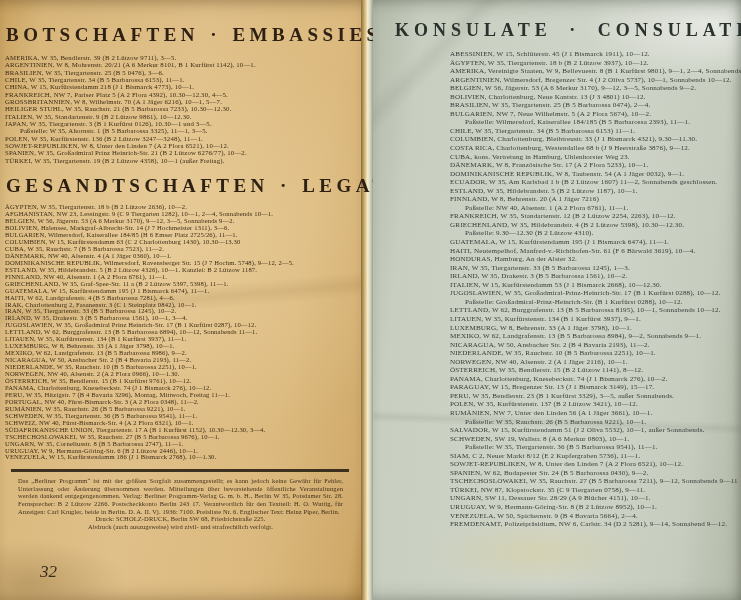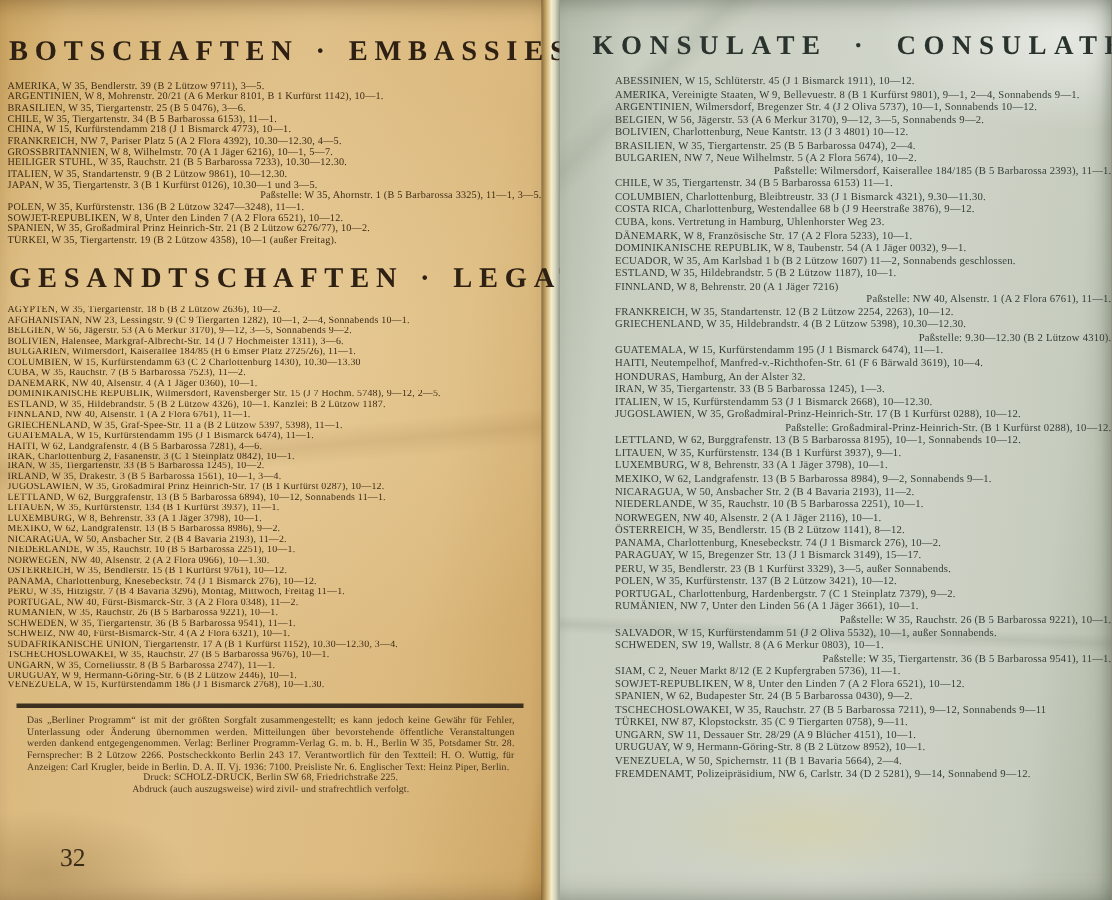--- a/index.html
+++ b/index.html
@@ -29,30 +29,30 @@
     font-size:19px;font-weight:bold;letter-spacing:4.5px;word-spacing:2px;
     color:#2e2113;margin:0 0 8px 1px;white-space:nowrap;
   }
   .ltitle.second{margin-top:11px;margin-bottom:7px;}
   .entries{position:relative;}
   .entries .entry{
     white-space:nowrap;overflow:hidden;letter-spacing:.15px;
   }
   .emb .entry{font-size:6.8px;line-height:7.35px;}
   .leg .entry{font-size:6.6px;line-height:6.95px;}
-  .entry.indent{padding-left:15px;text-align:right;}
+  .entry.indent{padding-left:15px;}
   .rule{height:2.5px;background:#2b2115;margin:8px 12px 0 6px;opacity:.9;}
   .imprint{
     font-size:6.5px;line-height:7.7px;text-align:justify;
     margin:5px 18px 0 13px;color:#42311c;letter-spacing:.1px;
   }
   .imprint.center{text-align:center;margin-top:0;}
   .page-number{
     position:absolute;left:40px;bottom:18px;
-    font-size:17px;color:#3a2a18;
+    font-style:italic;font-size:17px;color:#3a2a18;
   }
 
   
   .gutter{
     width:12px;height:600px;flex:none;
     background:linear-gradient(90deg,#8a6a3b 0%,#c7a868 25%,#f6ecc8 55%,#d6d8c4 75%,#9aa18d 100%);
   }
 
   
   .page-right{
@@ -69,21 +69,21 @@
   .page-right .crease{
     position:absolute;left:0;top:0;width:100%;height:100%;pointer-events:none;
     background:
       linear-gradient(135deg, rgba(0,0,0,0) 10%, rgba(90,100,85,.10) 12%, rgba(0,0,0,0) 14%),
       linear-gradient(2deg, rgba(0,0,0,0) 29%, rgba(90,100,85,.12) 30%, rgba(0,0,0,0) 31%);
   }
   .rtitle{
     font-size:18px;font-weight:bold;letter-spacing:5px;word-spacing:8px;
     color:#29322c;margin:0 0 9px -15px;white-space:nowrap;
   }
-  .con .entry{font-size:7.1px;line-height:8.55px;}
+  .con .entry{font-size:7.1px;line-height:8.55px;margin-left:40px;}
 </style>
 </head>
 <body>
 
 <div class="book">
 
   <div class="page page-left">
     <div class="crease"></div>
 
     <h1 class="ltitle">BOTSCHAFTEN · EMBASSIES</h1>
@@ -159,20 +159,21 @@
 
   <div class="gutter"></div>
 
   <div class="page page-right">
     <div class="crease"></div>
 
     <h1 class="rtitle">KONSULATE · CONSULATES</h1>
 
     <div class="entries con">
         <div class="entry">ABESSINIEN, W 15, Schlüterstr. 45 (J 1 Bismarck 1911), 10—12.</div>
+        <div class="entry">ÄGYPTEN, W 35, Tiergartenstr. 18 b (B 2 Lützow 3937), 10—12.</div>
         <div class="entry">AMERIKA, Vereinigte Staaten, W 9, Bellevuestr. 8 (B 1 Kurfürst 9801), 9—1, 2—4, Sonnabends 9—1.</div>
         <div class="entry">ARGENTINIEN, Wilmersdorf, Bregenzer Str. 4 (J 2 Oliva 5737), 10—1, Sonnabends 10—12.</div>
         <div class="entry">BELGIEN, W 56, Jägerstr. 53 (A 6 Merkur 3170), 9—12, 3—5, Sonnabends 9—2.</div>
         <div class="entry">BOLIVIEN, Charlottenburg, Neue Kantstr. 13 (J 3 4801) 10—12.</div>
         <div class="entry">BRASILIEN, W 35, Tiergartenstr. 25 (B 5 Barbarossa 0474), 2—4.</div>
         <div class="entry">BULGARIEN, NW 7, Neue Wilhelmstr. 5 (A 2 Flora 5674), 10—2.</div>
         <div class="entry indent">Paßstelle: Wilmersdorf, Kaiserallee 184/185 (B 5 Barbarossa 2393), 11—1.</div>
         <div class="entry">CHILE, W 35, Tiergartenstr. 34 (B 5 Barbarossa 6153) 11—1.</div>
         <div class="entry">COLUMBIEN, Charlottenburg, Bleibtreustr. 33 (J 1 Bismarck 4321), 9.30—11.30.</div>
         <div class="entry">COSTA RICA, Charlottenburg, Westendallee 68 b (J 9 Heerstraße 3876), 9—12.</div>
@@ -183,46 +184,46 @@
         <div class="entry">ESTLAND, W 35, Hildebrandstr. 5 (B 2 Lützow 1187), 10—1.</div>
         <div class="entry">FINNLAND, W 8, Behrenstr. 20 (A 1 Jäger 7216)</div>
         <div class="entry indent">Paßstelle: NW 40, Alsenstr. 1 (A 2 Flora 6761), 11—1.</div>
         <div class="entry">FRANKREICH, W 35, Standartenstr. 12 (B 2 Lützow 2254, 2263), 10—12.</div>
         <div class="entry">GRIECHENLAND, W 35, Hildebrandstr. 4 (B 2 Lützow 5398), 10.30—12.30.</div>
         <div class="entry indent">Paßstelle: 9.30—12.30 (B 2 Lützow 4310).</div>
         <div class="entry">GUATEMALA, W 15, Kurfürstendamm 195 (J 1 Bismarck 6474), 11—1.</div>
         <div class="entry">HAITI, Neutempelhof, Manfred-v.-Richthofen-Str. 61 (F 6 Bärwald 3619), 10—4.</div>
         <div class="entry">HONDURAS, Hamburg, An der Alster 32.</div>
         <div class="entry">IRAN, W 35, Tiergartenstr. 33 (B 5 Barbarossa 1245), 1—3.</div>
+        <div class="entry">IRLAND, W 35, Drakestr. 3 (B 5 Barbarossa 1561), 10—2.</div>
         <div class="entry">ITALIEN, W 15, Kurfürstendamm 53 (J 1 Bismarck 2668), 10—12.30.</div>
         <div class="entry">JUGOSLAWIEN, W 35, Großadmiral-Prinz-Heinrich-Str. 17 (B 1 Kurfürst 0288), 10—12.</div>
         <div class="entry indent">Paßstelle: Großadmiral-Prinz-Heinrich-Str. (B 1 Kurfürst 0288), 10—12.</div>
         <div class="entry">LETTLAND, W 62, Burggrafenstr. 13 (B 5 Barbarossa 8195), 10—1, Sonnabends 10—12.</div>
         <div class="entry">LITAUEN, W 35, Kurfürstenstr. 134 (B 1 Kurfürst 3937), 9—1.</div>
         <div class="entry">LUXEMBURG, W 8, Behrenstr. 33 (A 1 Jäger 3798), 10—1.</div>
         <div class="entry">MEXIKO, W 62, Landgrafenstr. 13 (B 5 Barbarossa 8984), 9—2, Sonnabends 9—1.</div>
         <div class="entry">NICARAGUA, W 50, Ansbacher Str. 2 (B 4 Bavaria 2193), 11—2.</div>
         <div class="entry">NIEDERLANDE, W 35, Rauchstr. 10 (B 5 Barbarossa 2251), 10—1.</div>
         <div class="entry">NORWEGEN, NW 40, Alsenstr. 2 (A 1 Jäger 2116), 10—1.</div>
         <div class="entry">ÖSTERREICH, W 35, Bendlerstr. 15 (B 2 Lützow 1141), 8—12.</div>
         <div class="entry">PANAMA, Charlottenburg, Knesebeckstr. 74 (J 1 Bismarck 276), 10—2.</div>
         <div class="entry">PARAGUAY, W 15, Bregenzer Str. 13 (J 1 Bismarck 3149), 15—17.</div>
         <div class="entry">PERU, W 35, Bendlerstr. 23 (B 1 Kurfürst 3329), 3—5, außer Sonnabends.</div>
         <div class="entry">POLEN, W 35, Kurfürstenstr. 137 (B 2 Lützow 3421), 10—12.</div>
-        <div class="entry">PORTUGAL, Charlottenburg, Hardenbergstr. 7 (C 1 Steinplatz 7379), 9—2.</div>
         <div class="entry">RUMÄNIEN, NW 7, Unter den Linden 56 (A 1 Jäger 3661), 10—1.</div>
         <div class="entry indent">Paßstelle: W 35, Rauchstr. 26 (B 5 Barbarossa 9221), 10—1.</div>
         <div class="entry">SALVADOR, W 15, Kurfürstendamm 51 (J 2 Oliva 5532), 10—1, außer Sonnabends.</div>
         <div class="entry">SCHWEDEN, SW 19, Wallstr. 8 (A 6 Merkur 0803), 10—1.</div>
         <div class="entry indent">Paßstelle: W 35, Tiergartenstr. 36 (B 5 Barbarossa 9541), 11—1.</div>
         <div class="entry">SIAM, C 2, Neuer Markt 8/12 (E 2 Kupfergraben 5736), 11—1.</div>
         <div class="entry">SOWJET-REPUBLIKEN, W 8, Unter den Linden 7 (A 2 Flora 6521), 10—12.</div>
         <div class="entry">SPANIEN, W 62, Budapester Str. 24 (B 5 Barbarossa 0430), 9—2.</div>
         <div class="entry">TSCHECHOSLOWAKEI, W 35, Rauchstr. 27 (B 5 Barbarossa 7211), 9—12, Sonnabends 9—11</div>
         <div class="entry">TÜRKEI, NW 87, Klopstockstr. 35 (C 9 Tiergarten 0758), 9—11.</div>
         <div class="entry">UNGARN, SW 11, Dessauer Str. 28/29 (A 9 Blücher 4151), 10—1.</div>
         <div class="entry">URUGUAY, W 9, Hermann-Göring-Str. 8 (B 2 Lützow 8952), 10—1.</div>
-        <div class="entry">VENEZUELA, W 50, Spichernstr. 11 (B 1 Bavaria 5664), 2—4.</div>
+        <div class="entry">VENEZUELA, W 50, Spichernstr. 9 (B 4 Bavaria 5664), 2—4.</div>
         <div class="entry">FREMDENAMT, Polizeipräsidium, NW 6, Carlstr. 34 (D 2 5281), 9—14, Sonnabend 9—12.</div>
       </div>
   </div>
 
 </div>
 
 </body></html>

